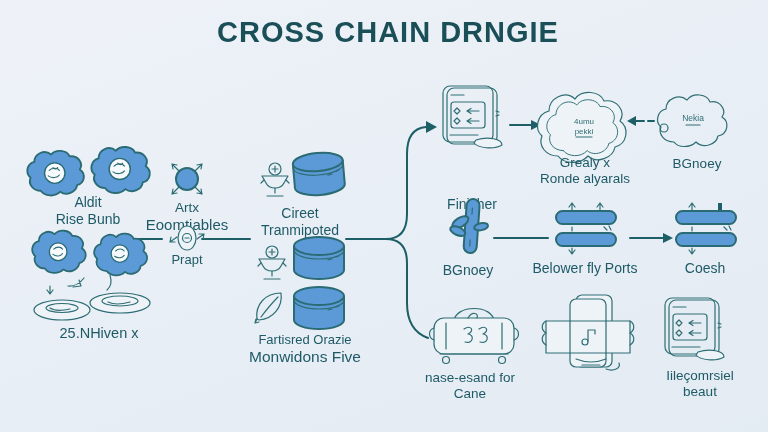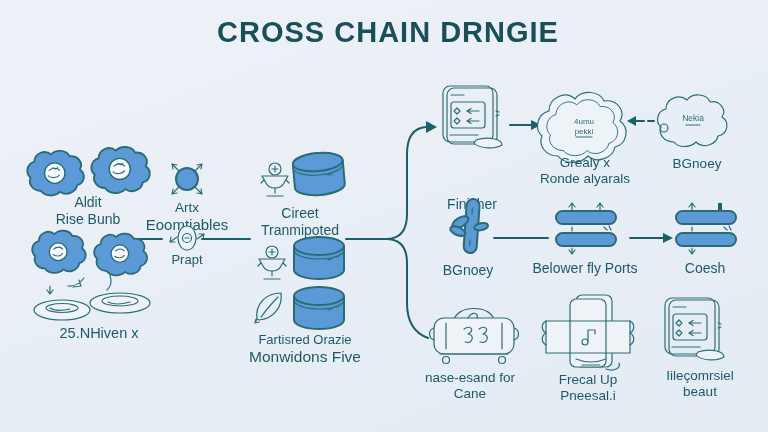--- a/index.html
+++ b/index.html
@@ -263,24 +263,20 @@
     <rect class="ic-thin ic-bg" x="40" y="2" width="36" height="72" rx="6"></rect>
     <rect class="ic-thin ic-bg" x="34" y="6" width="36" height="68" rx="6"></rect>
     <path class="ic-thin ic-bg" d="M10,28 h84 v32 h-84 z"></path>
     <path class="ic-thin" d="M10,28 c-5,3 -5,9 0,12 c-5,3 -5,9 0,12 M94,28 c5,3 5,9 0,12 c5,3 5,9 0,12"></path>
     <path class="ic-thin" d="M34,28 v32 M70,28 v32"></path>
     <circle class="ic-thin" cx="49" cy="49" r="3"></circle>
     <path class="ic-thin" d="M52,48 V37 h7 M59,37 v4"></path>
     <path class="ic-thin" d="M40,66 c10,4 20,4 30,0 M46,72 h18"></path>
     <path class="ic-thin" d="M70,76 c8,3 15,-1 13,-6"></path>
   </svg>
-  <div class="label" style="left:528px;top:372px;width:120px;font-size:13.5px;">
-    <span class="l1">Frecal Up</span>
-    <span class="l2">Pneesal.i</span>
-  </div>
 
   <svg class="icon" style="left:658px;top:296px;" width="78" height="72" viewBox="0 0 78 72">
     <rect class="ic-thin" x="11" y="4" width="50" height="56" rx="7" fill="#eef3f8"></rect>
     <rect class="ic-thin" x="7" y="2" width="50" height="56" rx="7" fill="#f2f6f9"></rect>
     <path class="ic-thin" d="M15,11 h13"></path>
     <rect class="ic-thin" x="15" y="18" width="34" height="26" rx="3"></rect>
     <path class="ic-thin" d="M21,24 l3,3 -3,3 -3,-3 z"></path>
     <path class="ic-thin" d="M31,27 h12 M31,27 l4,-2.5 M31,27 l4,2.5"></path>
     <path class="ic-thin" d="M21,34 l3,3 -3,3 -3,-3 z"></path>
     <path class="ic-thin" d="M31,37 h12 M31,37 l4,-2.5 M31,37 l4,2.5"></path>

